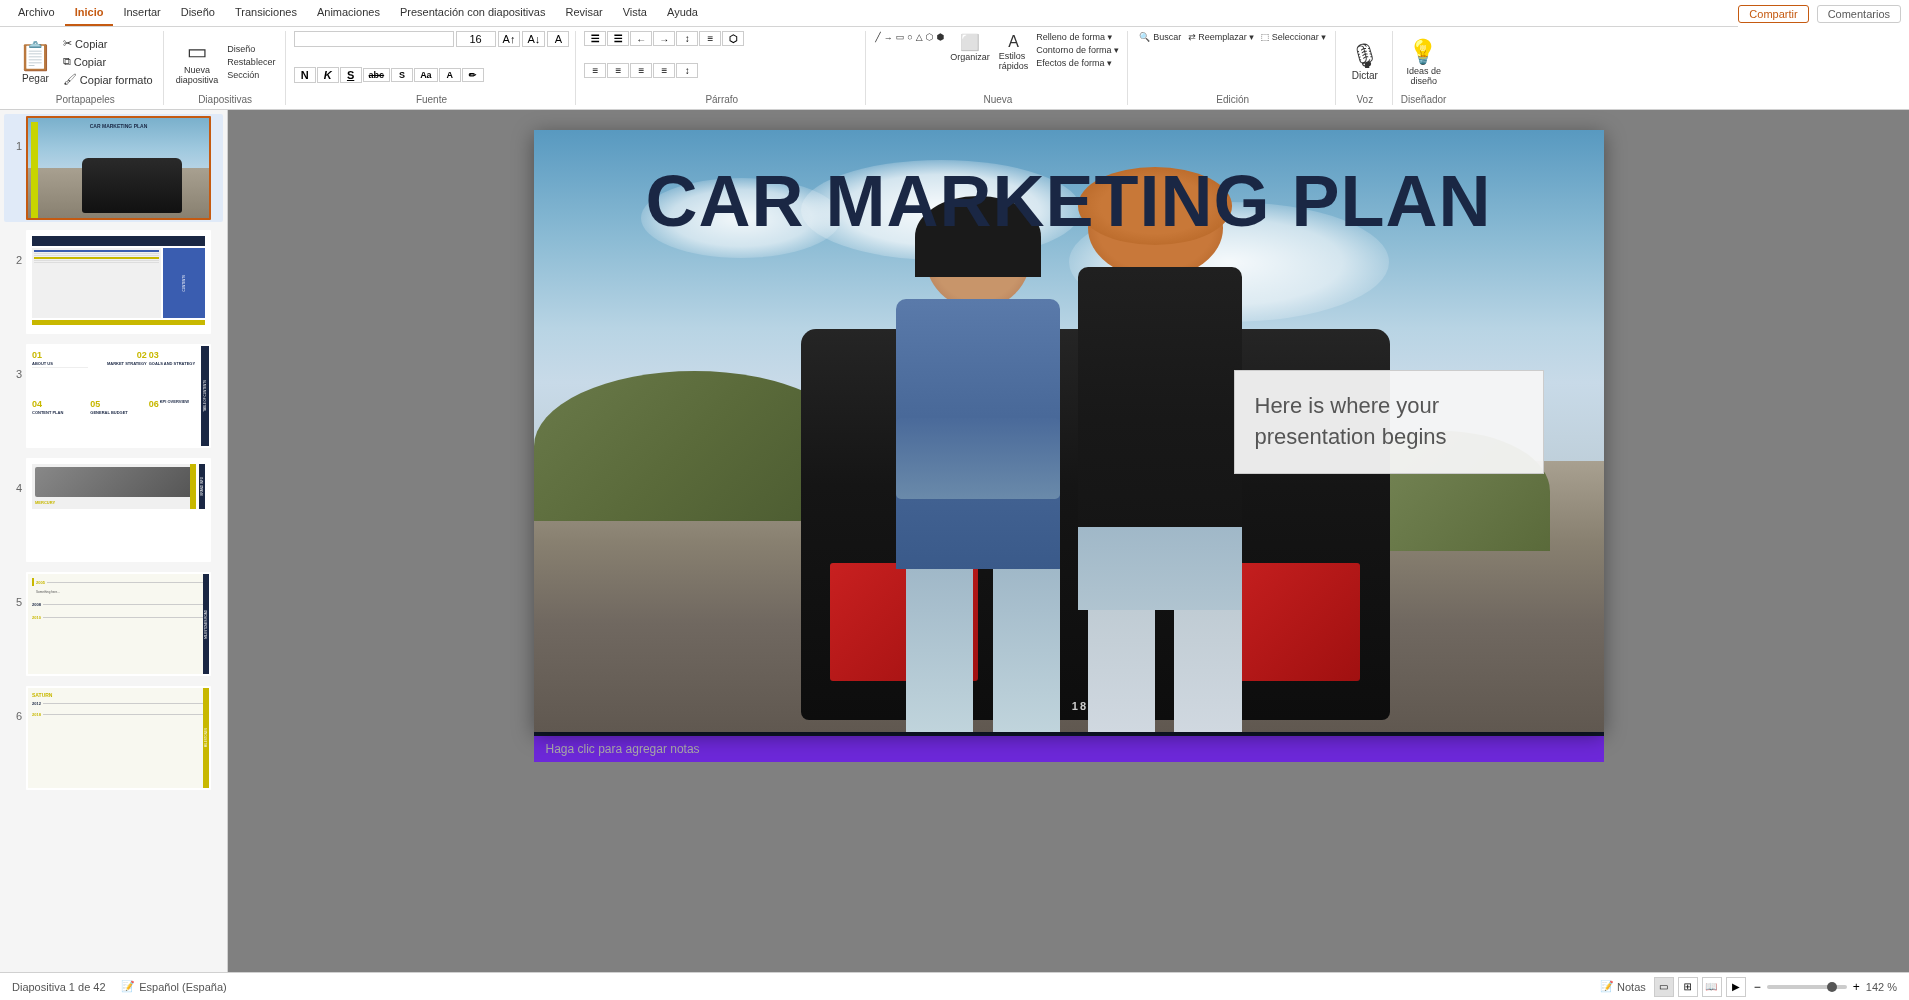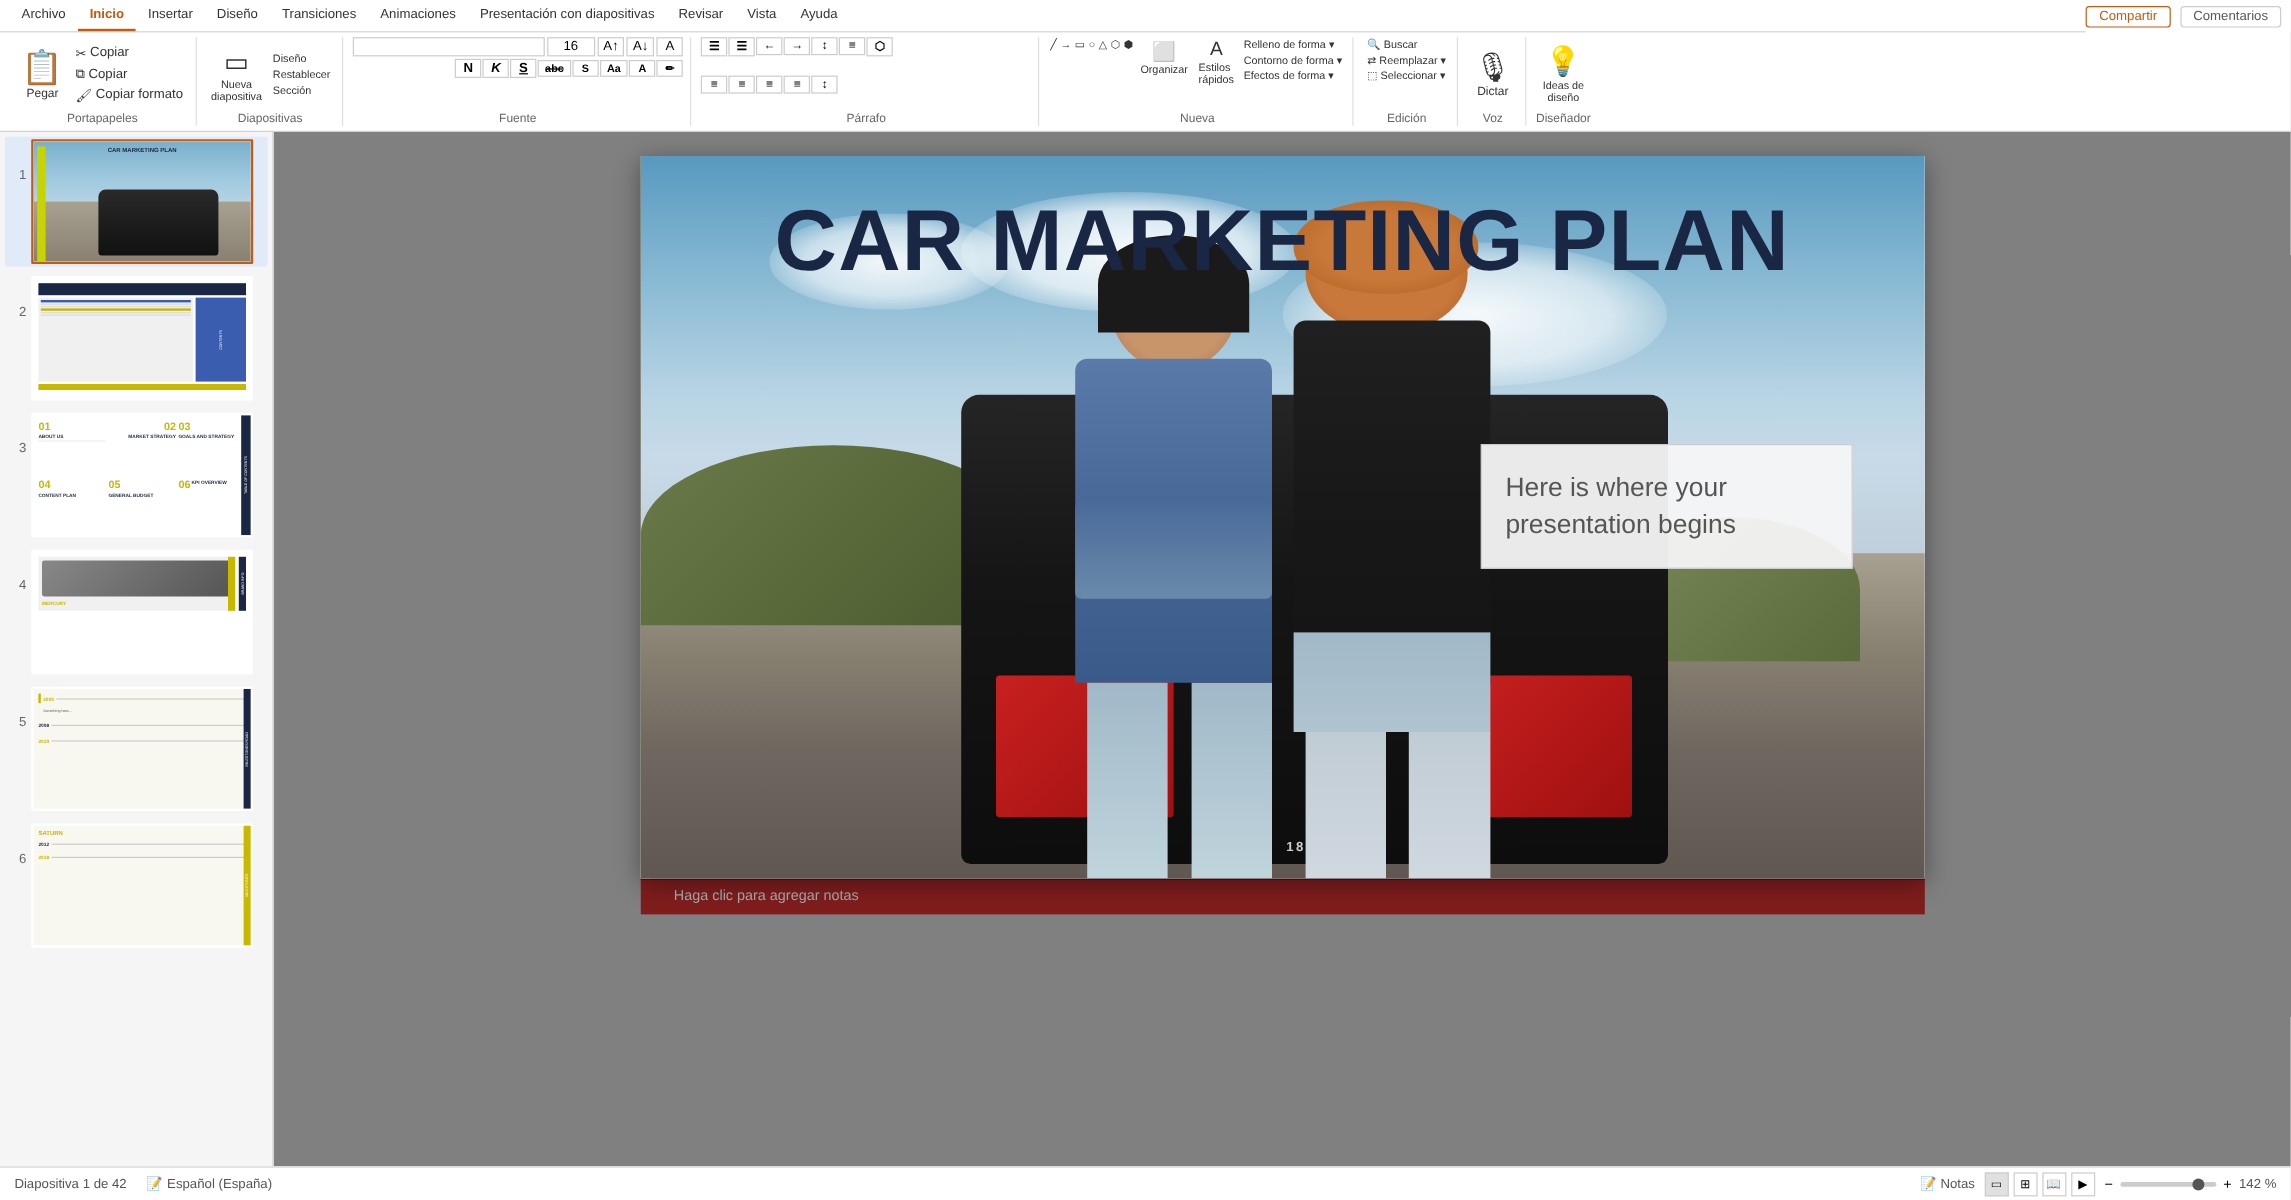--- a/index.html
+++ b/index.html
@@ -68,21 +68,21 @@
     
     .green-bar { position: absolute; left: 0; top: 0; width: 8px; height: 100%; background: #c8d400; }
 
     
     .slide-title { position: absolute; top: 30px; left: 50%; transform: translateX(-50%); font-size: 72px; font-weight: 900; color: #1a2744; white-space: nowrap; font-family: 'Arial Black', 'Segoe UI', sans-serif; letter-spacing: 1px; text-align: center; z-index: 10; }
 
     
     .presentation-textbox { position: absolute; top: 240px; right: 60px; width: 310px; background: rgba(245, 245, 245, 0.95); border: 1px solid #ccc; padding: 20px; font-size: 22px; color: #555; font-family: 'Segoe UI', Arial, sans-serif; z-index: 10; line-height: 1.4; }
 
     
-    .notes-area { width: 1070px; background: #7f1d1d; border-top: 1px solid #0f172a; padding: 6px 28px; font-size: 12px; color: #888; min-height: 30px; margin-top: 0; }
+    .notes-area { width: 1070px; background: #6d28d9; border-top: 4px solid #0f172a; padding: 6px 12px; font-size: 12px; color: #888; min-height: 30px; margin-top: 0; }
 
     
     .status-bar { height: 28px; background: #fff; border-top: 1px solid #d0d0d0; display: flex; align-items: center; padding: 0 12px; gap: 16px; font-size: 11px; color: #555; flex-shrink: 0; }
     .status-right { margin-left: auto; display: flex; align-items: center; gap: 8px; }
     .zoom-bar { display: flex; align-items: center; gap: 6px; }
     .zoom-slider { width: 80px; height: 4px; background: #ccc; border-radius: 2px; position: relative; }
     .zoom-thumb { width: 10px; height: 10px; background: #555; border-radius: 50%; position: absolute; top: -3px; right: 10px; }
     .view-btns { display: flex; gap: 4px; }
     .view-btn { width: 20px; height: 20px; border: 1px solid #ccc; background: #fff; cursor: pointer; display: flex; align-items: center; justify-content: center; font-size: 10px; }
     .view-btn.active { background: #e0e0e0; }
@@ -157,21 +157,21 @@
           </div>
           <div class="rb-btn-xs">
             <span>Sección</span>
           </div>
         </div>
       </div>
       <div class="ribbon-group-label">Diapositivas</div>
     </div>
 
     <div class="ribbon-group" style="min-width:200px;">
-      <div class="ribbon-group-content" style="flex-direction:column; align-items:flex-end; gap:2px;">
+      <div class="ribbon-group-content" style="flex-direction:column; align-items:flex-start; gap:20px;">
         <div class="font-row">
           <input class="font-dropdown" type="text" value="" style="">
           <input class="font-size-input" type="text" value="16" style="">
           <button class="font-btn">A↑</button>
           <button class="font-btn">A↓</button>
           <button class="font-btn">A</button>
         </div>
         <div class="font-row formatting-btns">
           <button class="fmt-btn" style="font-weight:900;">N</button>
           <button class="fmt-btn" style="font-style:italic;">K</button>
@@ -229,21 +229,21 @@
         <div style="display:flex; flex-direction:column; gap:1px;">
           <div class="rb-btn-xs">Relleno de forma ▾</div>
           <div class="rb-btn-xs">Contorno de forma ▾</div>
           <div class="rb-btn-xs">Efectos de forma ▾</div>
         </div>
       </div>
       <div class="ribbon-group-label">Nueva</div>
     </div>
 
     <div class="ribbon-group" style="min-width:80px;">
-      <div class="ribbon-group-content" style="flex-direction:column; gap:1px; align-items:flex-start;">
+      <div class="ribbon-group-content" style="flex-direction:row; gap:1px; align-items:flex-start;">
         <div class="rb-btn-xs">🔍 <span>Buscar</span></div>
         <div class="rb-btn-xs">⇄ <span>Reemplazar</span> ▾</div>
         <div class="rb-btn-xs">⬚ <span>Seleccionar</span> ▾</div>
       </div>
       <div class="ribbon-group-label">Edición</div>
     </div>
 
     <div class="ribbon-group" style="min-width:55px;">
       <div class="ribbon-group-content">
         <div class="rb-btn">

